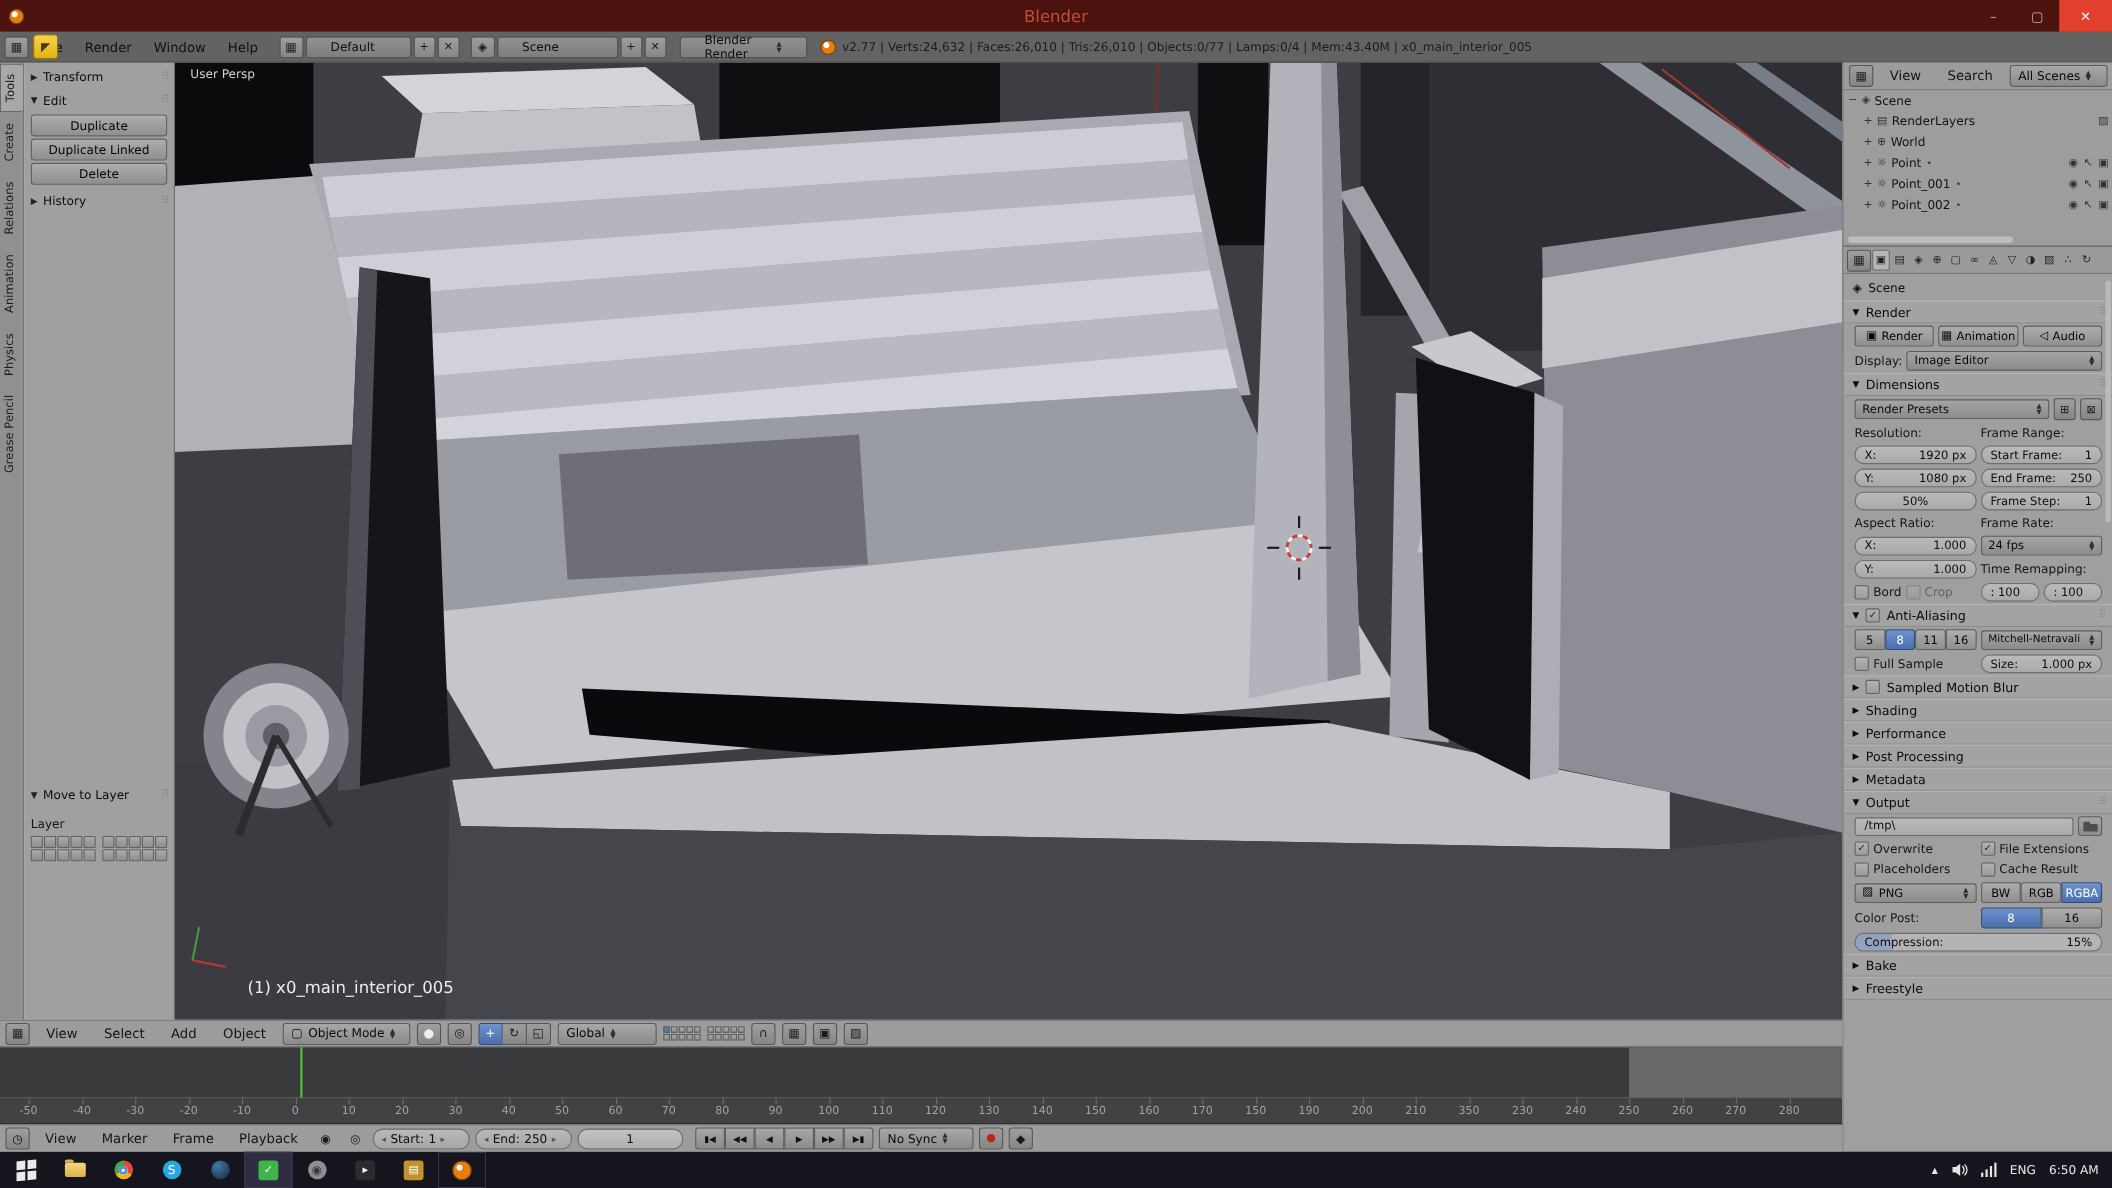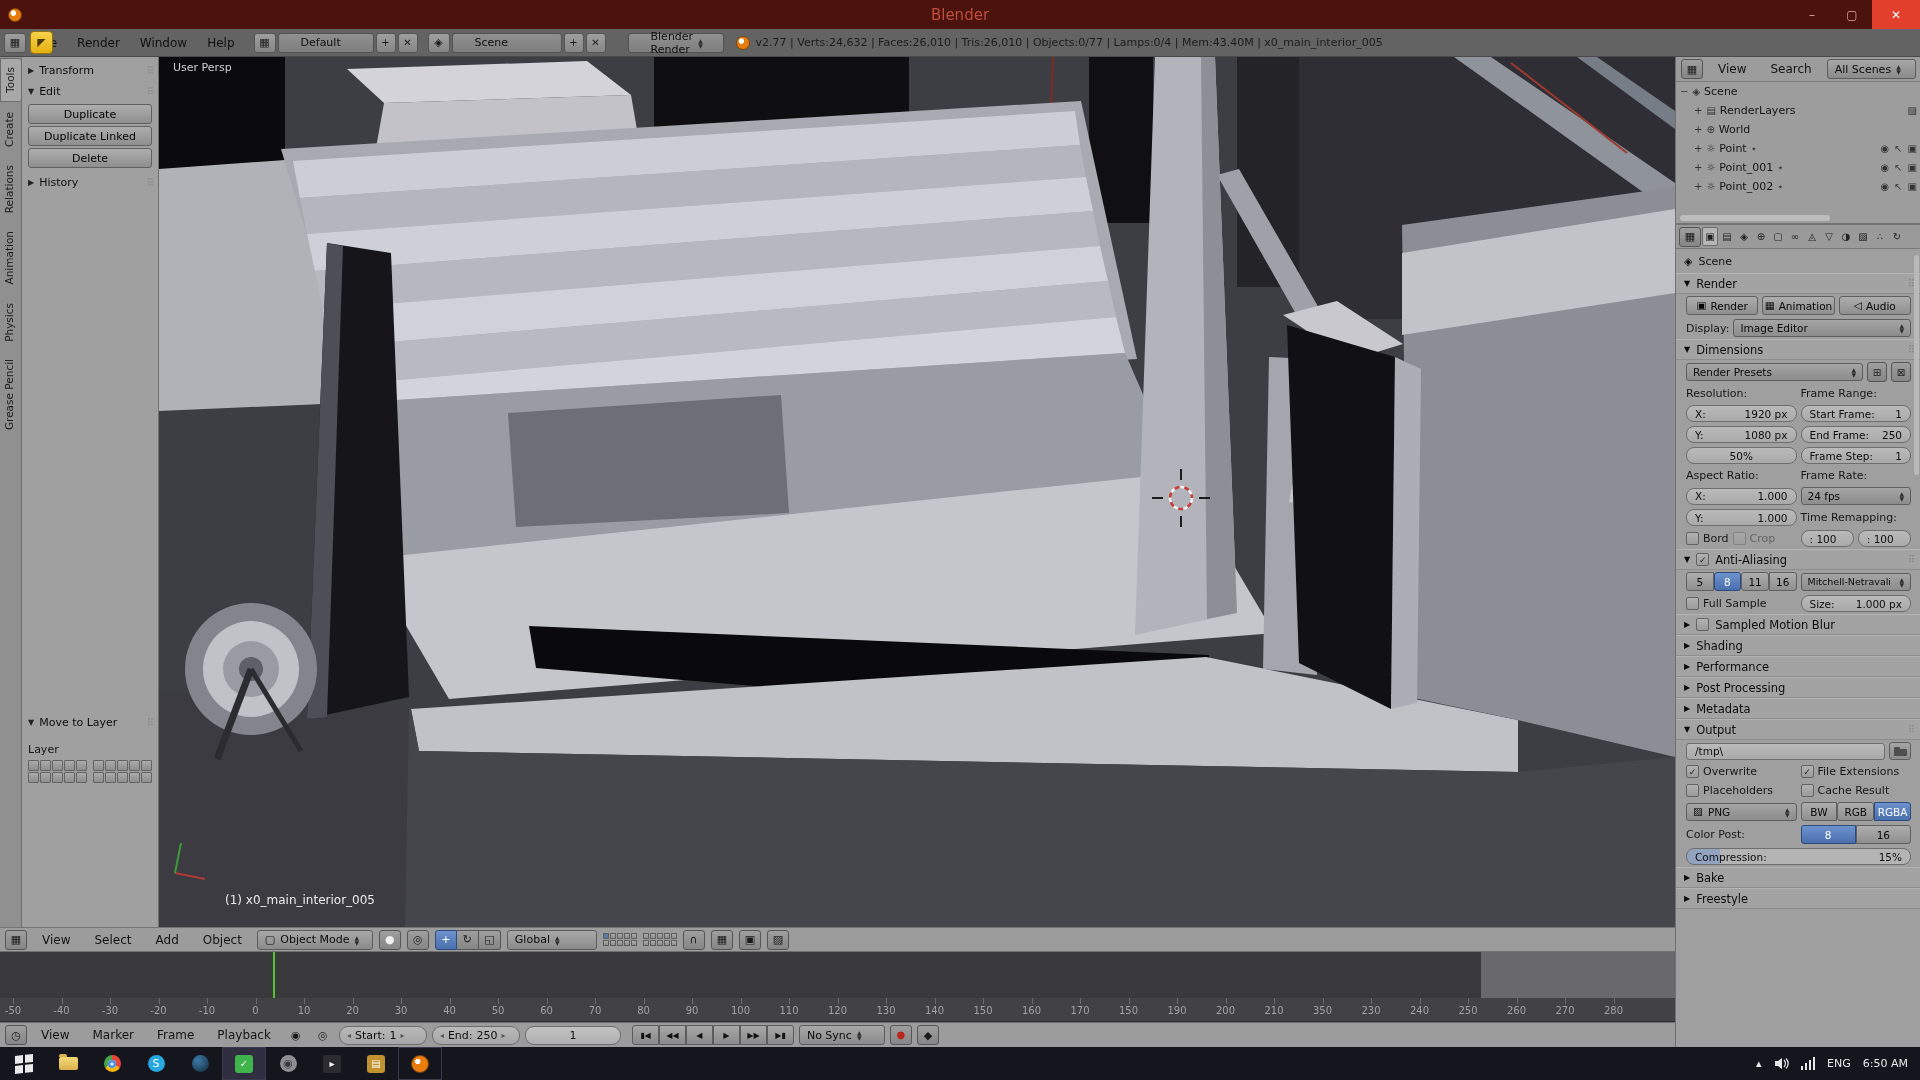--- a/index.html
+++ b/index.html
@@ -39,39 +39,39 @@
 .tsbtn{height:20px;margin:2px 0;background:linear-gradient(#adadad,#8f8f8f);border:1px solid #606060;border-radius:3px;display:flex;align-items:center;justify-content:center;font-size:11px;color:#050505}
 .mtl{position:absolute;left:6px;right:6px;top:655px}
 .lgrids{display:flex;gap:6px;margin-top:4px}
 .lgrid{display:grid;grid-template-columns:repeat(5,11px);grid-auto-rows:11px;gap:1px}
 .lcell{background:linear-gradient(#aaaaaa,#8e8e8e);border:1px solid #636363;border-radius:1px}
 .layer-label{margin-top:10px;color:#151515}
 
 
 .viewport{position:absolute;left:159px;top:57px;width:1516px;height:870px;background:#3d3d44;overflow:hidden}
 .vp-label{position:absolute;left:14px;top:4px;color:#cfcfcf;font-size:11px}
-.vp-object{position:absolute;left:66px;bottom:20px;color:#ededed;font-size:12px}
+.vp-object{position:absolute;left:66px;bottom:20px;color:#ededed;font-size:15px}
 
 
 .vpheader{position:absolute;left:0;top:927px;width:1675px;height:25px;background:#9c9c9c;border-top:1px solid #747474;border-bottom:1px solid #707070;display:flex;align-items:center;gap:6px;padding:0 5px;color:#131313}
 .dd{display:inline-flex;align-items:center;gap:5px;height:20px;padding:0 7px;background:linear-gradient(#a7a7a7,#8b8b8b);border:1px solid #5c5c5c;border-radius:3px;font-size:11px;color:#0a0a0a}
 .seg{display:inline-flex}
 .seg>*{border-radius:0;border-left-width:0}
 .seg>*:first-child{border-radius:3px 0 0 3px;border-left-width:1px}
 .seg>*:last-child{border-radius:0 3px 3px 0}
 .blue{background:linear-gradient(#6e92cc,#4a6fae)!important;border-color:#2e4b7d!important;color:#fff!important}
 .mlg{display:grid;grid-template-columns:repeat(5,6px);grid-auto-rows:6px;gap:1px}
 .mlg span{background:linear-gradient(#ababab,#8d8d8d);border:1px solid #5f5f5f}
 .mlg span.on{background:#5a78a8}
 
 
 .tband{position:absolute;left:0;top:952px;width:1675px;height:46px;background:#3a3a3c}
 .tband .outrange{position:absolute;right:0;top:0;width:194px;height:46px;background:#69696b}
 .playhead{position:absolute;left:273px;top:0;width:2px;height:46px;background:#54c234}
-.truler{position:absolute;left:0;top:998px;width:1675px;height:24px;background:#424245;border-bottom:1px solid #2c2c2c;display:flex;padding-left:13px;color:#a2a2a4;font-size:10px}
+.truler{position:absolute;left:0;top:998px;width:1675px;height:24px;background:#424245;border-bottom:1px solid #2c2c2c;display:flex;padding-left:26px;color:#a2a2a4;font-size:10px}
 .tick{width:48.5px;position:relative;flex:none}
 .tick i{position:absolute;left:0;top:0;width:1px;height:6px;background:#6b6b6d}
 .tick span{position:absolute;left:0;top:7px;transform:translateX(-50%);font-style:normal}
 .theader{position:absolute;left:0;top:1022px;width:1675px;height:25px;background:#9c9c9c;border-top:1px solid #6f6f6f;display:flex;align-items:center;gap:5px;padding:0 5px;color:#131313}
 .numfield{display:inline-flex;align-items:center;gap:4px;height:19px;background:linear-gradient(#b9b9b9,#a6a6a6);border:1px solid #6d6d6d;border-radius:9px;padding:0 7px;font-size:11px;color:#0d0d0d}
 .numfield .edge{color:#555;font-size:8px}
 .curframe{width:96px;justify-content:center;background:linear-gradient(#c2c2c2,#b0b0b0)}
 .pbtn{width:27px;height:20px;display:inline-flex;align-items:center;justify-content:center;background:linear-gradient(#a7a7a7,#8b8b8b);border:1px solid #5c5c5c;font-size:8px;color:#111}
 .rec{color:#b9271c;font-size:10px}
 
@@ -154,21 +154,21 @@
     <span class="sq">+</span>
     <span class="sq">✕</span>
     <span class="icobtn" style="margin-left:8px">
         <span class="ico">◈</span>
       </span>
     <span class="mb-field" style="width:110px">
         <span>Scene</span>
       </span>
     <span class="sq">+</span>
     <span class="sq">✕</span>
-    <span class="mb-field" style="margin-left:20px;width:96px">
+    <span class="mb-field" style="margin-left:10px;width:116px">
       <span>Blender Render</span>
       <span class="ddarrows">
           <span>▲</span>
           <span>▼</span>
         </span>
     </span>
     <span class="stats">
       <span class="blogo"></span>
       <span>v2.77 | Verts:24,632 | Faces:26,010 | Tris:26,010 | Objects:0/77 | Lamps:0/4 | Mem:43.40M | x0_main_interior_005</span>
     </span>

